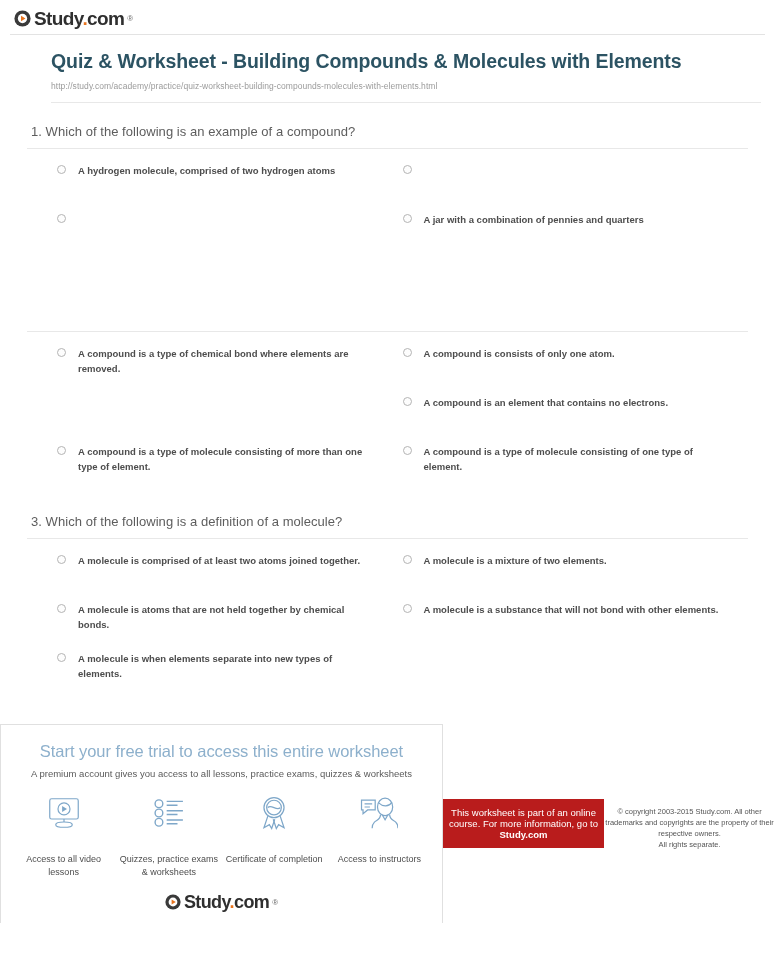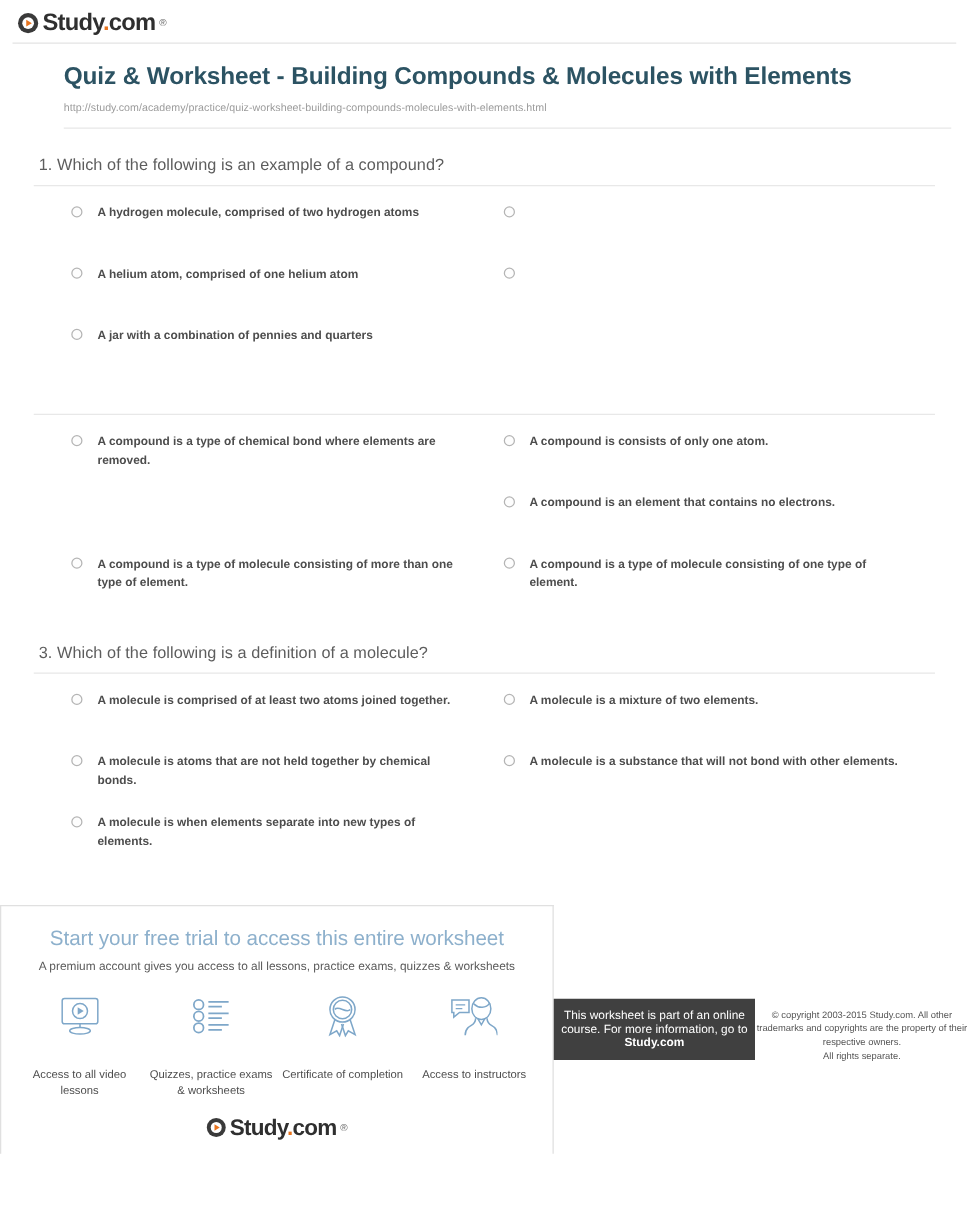--- a/index.html
+++ b/index.html
@@ -202,21 +202,21 @@
     justify-content: center;
     margin-top: 14px;
     margin-bottom: 6px;
   }
   .promo-logo .logo-text { font-size: 18px; }
   .promo-logo .logo-mark { width: 16px; height: 16px; flex-basis: 16px; }
 
   .cta {
     width: 443px;
     box-sizing: border-box;
-    background: #404040;
+    background: #b91c1c;
     color: #ffffff;
     font-size: 9.5px;
     text-align: center;
     padding: 8px 0;
     letter-spacing: 0.02px;
   }
   .cta b { font-weight: bold; }
 
   .copyright {
     width: 470px;
@@ -260,24 +260,20 @@
       <div class="options">
         <label class="opt">
             <span class="radio"></span>
             <span class="opt-label">A hydrogen molecule, comprised of two hydrogen atoms</span>
           </label>
         <label class="opt">
             <span class="radio"></span>
           </label>
         <label class="opt">
             <span class="radio"></span>
-            <span class="opt-label">A helium atom, comprised of one helium atom</span>
-          </label>
-        <label class="opt">
-            <span class="radio"></span>
           </label>
         <label class="opt">
             <span class="radio"></span>
             <span class="opt-label">A jar with a combination of pennies and quarters</span>
           </label>
         <span class="opt spacer"></span>
       </div>
     </div>
 
     <div class="question">

